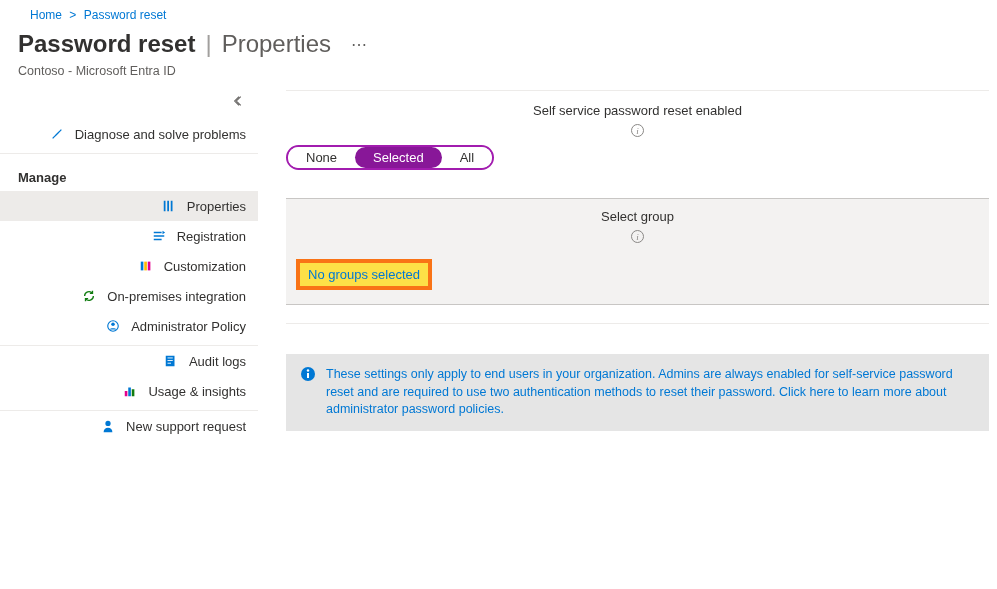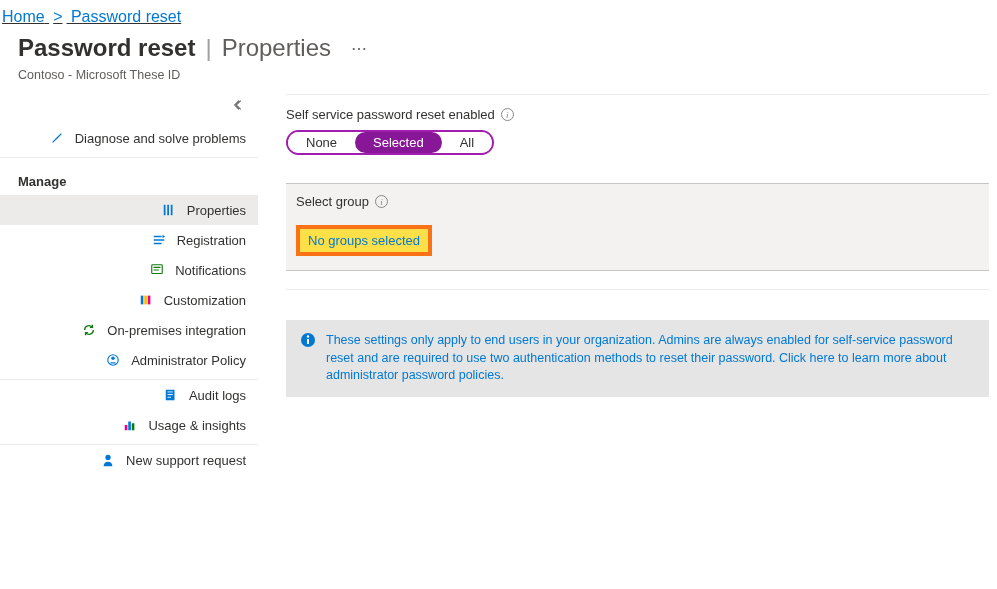--- a/index.html
+++ b/index.html
@@ -5,23 +5,22 @@
   * { box-sizing: border-box; }
   body {
     margin: 0;
     font-family: "Segoe UI", -apple-system, sans-serif;
     font-size: 13px;
     color: #323130;
     background: #fff;
     width: 997px;
   }
   .breadcrumb {
-    padding: 8px 18px 4px 2px;
-    font-size: 16px;
-    text-decoration: underline;
+    padding: 8px 18px 4px 30px;
+    font-size: 12px;
   }
   .breadcrumb a { color: #0078d4; text-decoration: none; }
   .breadcrumb-sep { color: #0078d4; margin: 0 4px; }
   .header {
     padding: 4px 18px 6px 18px;
     display: flex;
     align-items: center;
     gap: 8px;
   }
   .header h1 { font-size: 24px; font-weight: 600; margin: 0; }
@@ -75,21 +74,21 @@
   .tb-btn {
     display: inline-flex;
     align-items: center;
     gap: 6px;
     cursor: pointer;
     font-size: 13px;
     color: #323130;
   }
   .tb-btn .ticon { color: #0078d4; display:inline-flex;}
   .section-hr { border: none; border-top: 1px solid #edebe9; margin: 0 0 12px 0;}
-  .field-label { display: flex; align-items: center; gap: 6px; margin-bottom: 8px; color: #323130;}
+  .field-label { display: flex; align-items: center; gap: 6px; margin-bottom: 8px; color: #323130; flex-direction: column;}
   .info-circle {
     width: 13px; height: 13px; border: 1px solid #8a8886; border-radius: 50%;
     display: inline-flex; align-items:center; justify-content:center;
     font-size: 9px; color: #8a8886; font-style: italic; font-family: Georgia, serif;
     cursor: default;
   }
   .pill-group {
     display: inline-flex;
     border: 2px solid #a21caf;
     border-radius: 999px;
@@ -146,21 +145,21 @@
   <span class="breadcrumb-sep">&gt;</span>
   <a href="#">Password reset</a>
 </div>
 
 <div class="header">
   <h1>Password reset</h1>
   <span class="divider">|</span>
   <span class="subtitle">Properties</span>
   <span class="ellipsis">⋯</span>
 </div>
-<div class="subheader">Contoso - Microsoft These ID</div>
+<div class="subheader">Contoso - Microsoft Entra ID</div>
 
 <div class="layout">
   <div class="sidebar">
     <div class="sidebar-collapse">
       <svg width="14" height="14" viewBox="0 0 16 16">
           <path d="M10 3 L5 8 L10 13 M8 3 L3 8 L8 13" stroke="#605e5c" stroke-width="1.2" fill="none"></path>
         </svg>
     </div>
 
     <div class="nav-item">
@@ -186,29 +185,20 @@
       <span>Properties</span>
     </div>
     <div class="nav-item">
       <span class="icn">
           <svg width="14" height="14" viewBox="0 0 16 16">
             <path d="M2 4h9M2 8h12M2 12h9" stroke="#0078d4" stroke-width="1.5"></path>
             <path d="M12 2l3 2-3 2z" fill="#0078d4"></path>
           </svg>
         </span>
       <span>Registration</span>
-    </div>
-    <div class="nav-item">
-      <span class="icn">
-          <svg width="14" height="14" viewBox="0 0 16 16">
-            <rect x="2" y="2" width="12" height="10" rx="1" fill="none" stroke="#107c10" stroke-width="1.3"></rect>
-            <path d="M4 5h8M4 8h6" stroke="#107c10" stroke-width="1.2"></path>
-          </svg>
-        </span>
-      <span>Notifications</span>
     </div>
     <div class="nav-item">
       <span class="icn">
           <svg width="14" height="14" viewBox="0 0 16 16">
             <rect x="2" y="3" width="3" height="10" fill="#0078d4"></rect>
             <rect x="6" y="3" width="3" height="10" fill="#ffb900"></rect>
             <rect x="10" y="3" width="3" height="10" fill="#e3008c"></rect>
           </svg>
         </span>
       <span>Customization</span>

